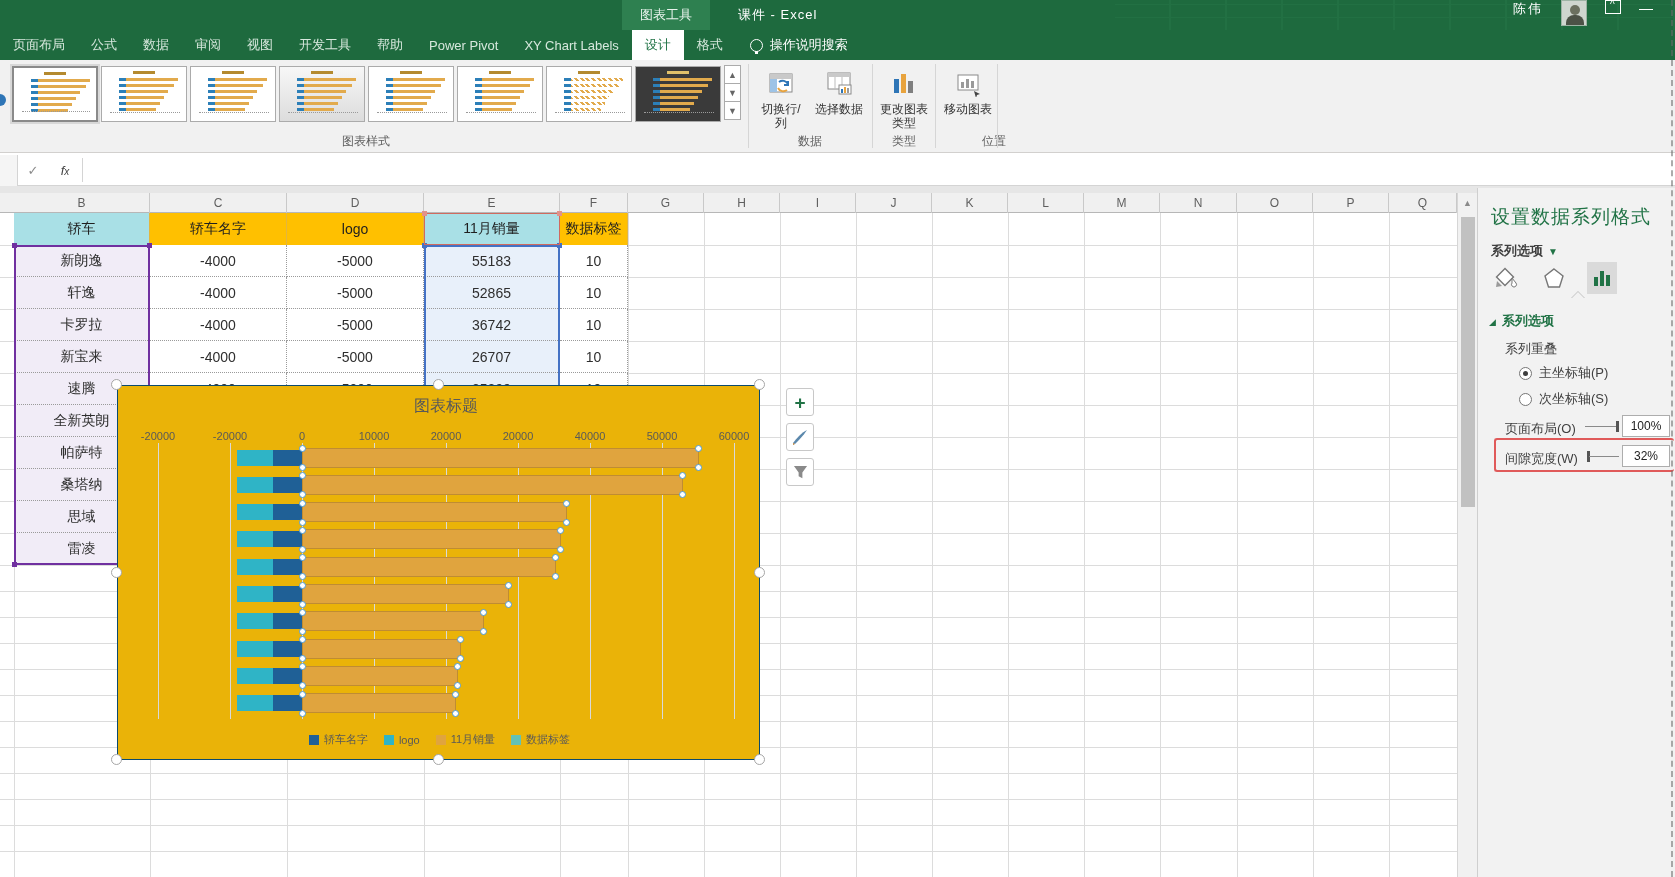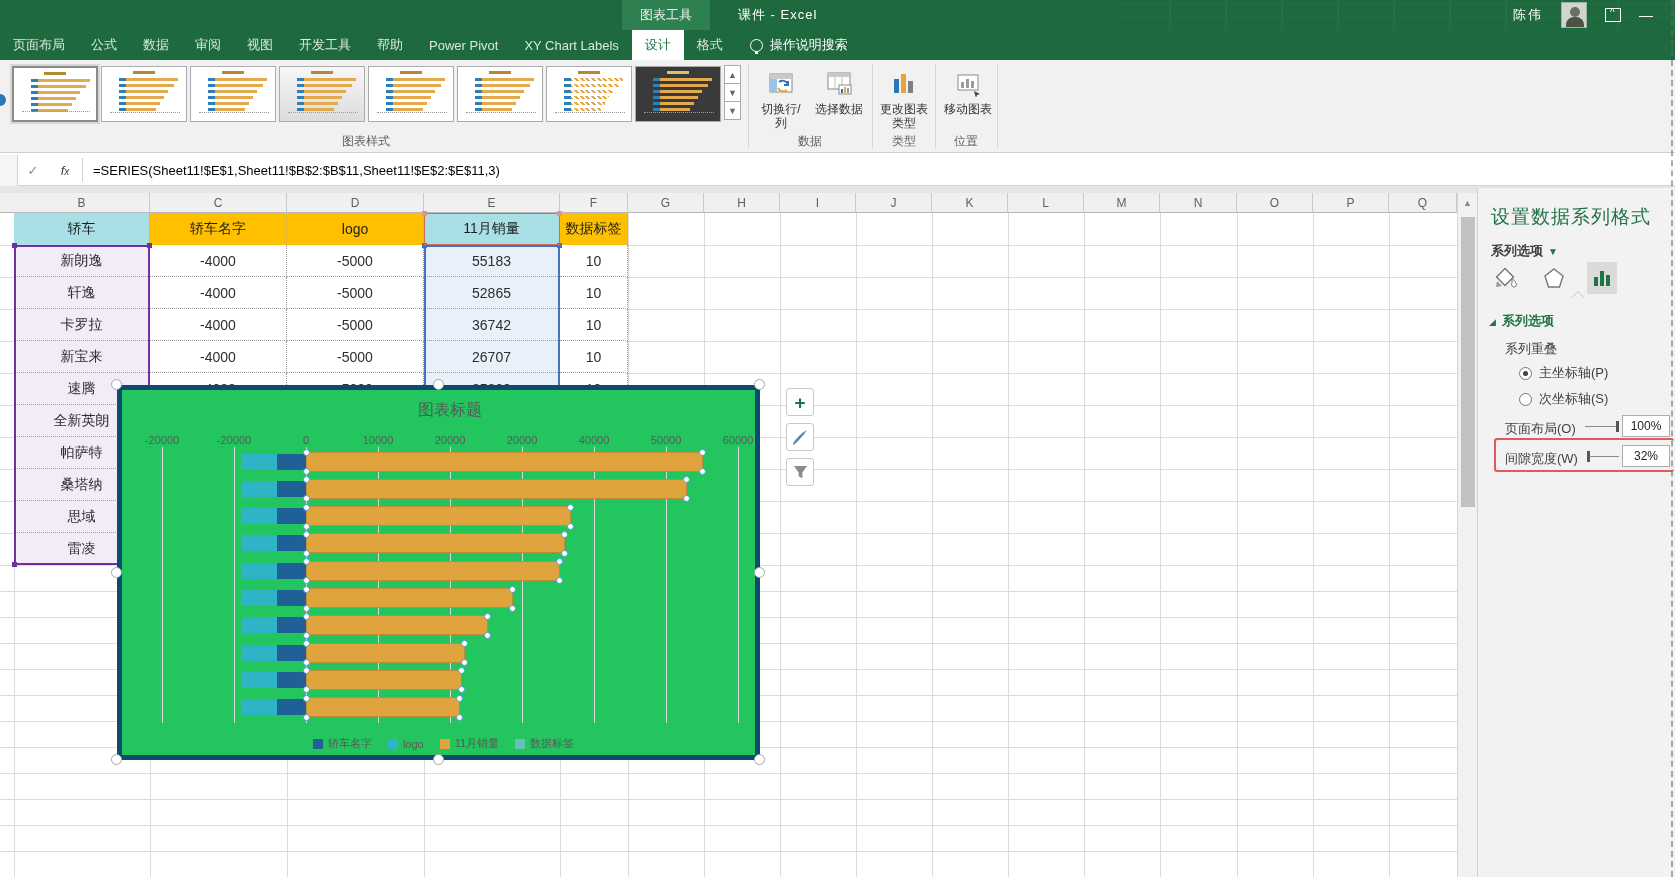--- a/index.html
+++ b/index.html
@@ -10,21 +10,21 @@
   
   .titlebar { position:absolute; left:0; top:0; width:100%; height:30px; background:#1e6a3e; }
   .titlebar .circuit { position:absolute; right:0; top:0; width:560px; height:30px; opacity:.25;
      background:
        repeating-linear-gradient(90deg, transparent 0 54px, #2f8553 54px 56px),
        repeating-linear-gradient(0deg, transparent 0 12px, #2f8553 12px 13px); }
   .ctx-patch { position:absolute; left:622px; top:0; width:88px; height:30px; background:#2e8050;
      color:#e8f3ec; font-size:13px; display:flex; align-items:center; justify-content:center; }
   .app-title { position:absolute; left:738px; top:0; height:30px; display:flex; align-items:center;
      color:#fff; font-size:13px; letter-spacing:1px; }
-  .tb-right { position:absolute; right:22px; top:0; height:30px; display:flex; align-items:center; gap:18px; }
+  .tb-right { position:absolute; right:22px; top:0; height:30px; display:flex; align-items:flex-start; gap:18px; }
   .user-name { color:#fff; font-size:13px; letter-spacing:2px; }
   .avatar { width:26px; height:26px; background:#cfd6cf; border:1px solid #9db3a4; position:relative; overflow:hidden; }
   .avatar:before { content:""; position:absolute; left:8px; top:4px; width:10px; height:10px; border-radius:50%; background:#6b705f; }
   .avatar:after { content:""; position:absolute; left:4px; top:14px; width:18px; height:12px; border-radius:8px 8px 0 0; background:#4c5246; }
   .ribbonopt-icon { width:16px; height:14px; border:1px solid #fff; position:relative; }
   .ribbonopt-icon:before { content:"^"; position:absolute; left:4px; top:-2px; color:#fff; font-size:10px; }
   .min-icon { color:#fff; font-size:14px; }
 
   
   .tabbar { position:absolute; left:0; top:30px; width:100%; height:30px; background:#1e6a3e; display:flex; align-items:stretch; }
@@ -87,21 +87,21 @@
   .rangebox { position:absolute; pointer-events:none; }
   .rangebox.purple { border:2px solid #7030a0; }
   .rangebox.blue { border:2px solid #4472c4; }
   .rangebox.red1 { border:1px solid #d06a5f; }
   .hnd { position:absolute; width:5px; height:5px; }
   .hnd.p { background:#7030a0; }
   .hnd.b { background:#4472c4; }
   .hnd.r { background:#e2928a; }
 
   
-  .chart { position:absolute; left:117px; top:192px; width:643px; height:375px; background:#22c55e; border:5px solid #0c4a6e;text-decoration:underline; }
+  .chart { position:absolute; left:117px; top:192px; width:643px; height:375px; background:#eab308; border:1px solid #0c4a6e;text-decoration:underline; }
   .ch-title { position:absolute; top:10px; left:40px; width:576px; text-align:center; font-size:16px; color:#595959; }
   .tick { position:absolute; top:44px; transform:translateX(-50%); font-size:11px; color:#595959; }
   .gl { position:absolute; top:57px; width:1px; height:276px; background:#d9d9d9; }
   .seg { position:absolute; }
   .seg.orange { background:#e0a43e; border:1px solid #bf8c33; }
   .seg.dkblue { background:#1f6096; }
   .seg.teal { background:#2fb4c6; }
   .pt-handle { position:absolute; width:7px; height:7px; border-radius:50%; background:#fff; border:1px solid #4f9bd5; }
   .legend { position:absolute; left:0; top:346px; width:643px; display:flex; justify-content:center; gap:16px; }
   .leg-item { display:flex; align-items:center; gap:5px; font-size:11px; color:#595959; }
@@ -366,30 +366,29 @@
         <svg width="28" height="28" viewBox="0 0 28 28">
             <rect x="4" y="6" width="20" height="15" fill="#fff" stroke="#8a8a8a"></rect>
             <rect x="7" y="13" width="3" height="6" fill="#9a9a9a"></rect>
             <rect x="12" y="10" width="3" height="9" fill="#9a9a9a"></rect>
             <rect x="17" y="12" width="3" height="7" fill="#9a9a9a"></rect>
             <path d="M20 22 l6 3 -3 1 -1 3 Z" fill="#444"></path>
           </svg>
       </span>
       <span class="lbl">移动图表</span>
     </div>
-    <div class="grp-label" style="left:966px">位置</div>
+    <div class="grp-label" style="left:994px">位置</div>
     <div class="grp-sep" style="left:997px"></div>
   </div>
 
   <div class="fxbar">
     <div class="namebox-rem"></div>
     <div class="fx-check">✓</div>
     <div class="fx-fx">f<span style="font-size:10px;">x</span></div>
     <div class="fx-sep"></div>
-    <div class="fx-text">=SERIES(Sheet11!$E$1,Sheet11!$B$2:$B$11,Sheet11!$E$2:$E$11,3)</div>
   </div>
   <div class="fx-strip"></div>
 
   <div class="sheetarea">
     <div id="gridlayer">
         <div class="vline" style="left: 14px; top: 20px; height: 664px;"></div>
         <div class="vline" style="left: 150px; top: 20px; height: 664px;"></div>
         <div class="vline" style="left: 287px; top: 20px; height: 664px;"></div>
         <div class="vline" style="left: 424px; top: 20px; height: 664px;"></div>
         <div class="vline" style="left: 560px; top: 20px; height: 664px;"></div>

